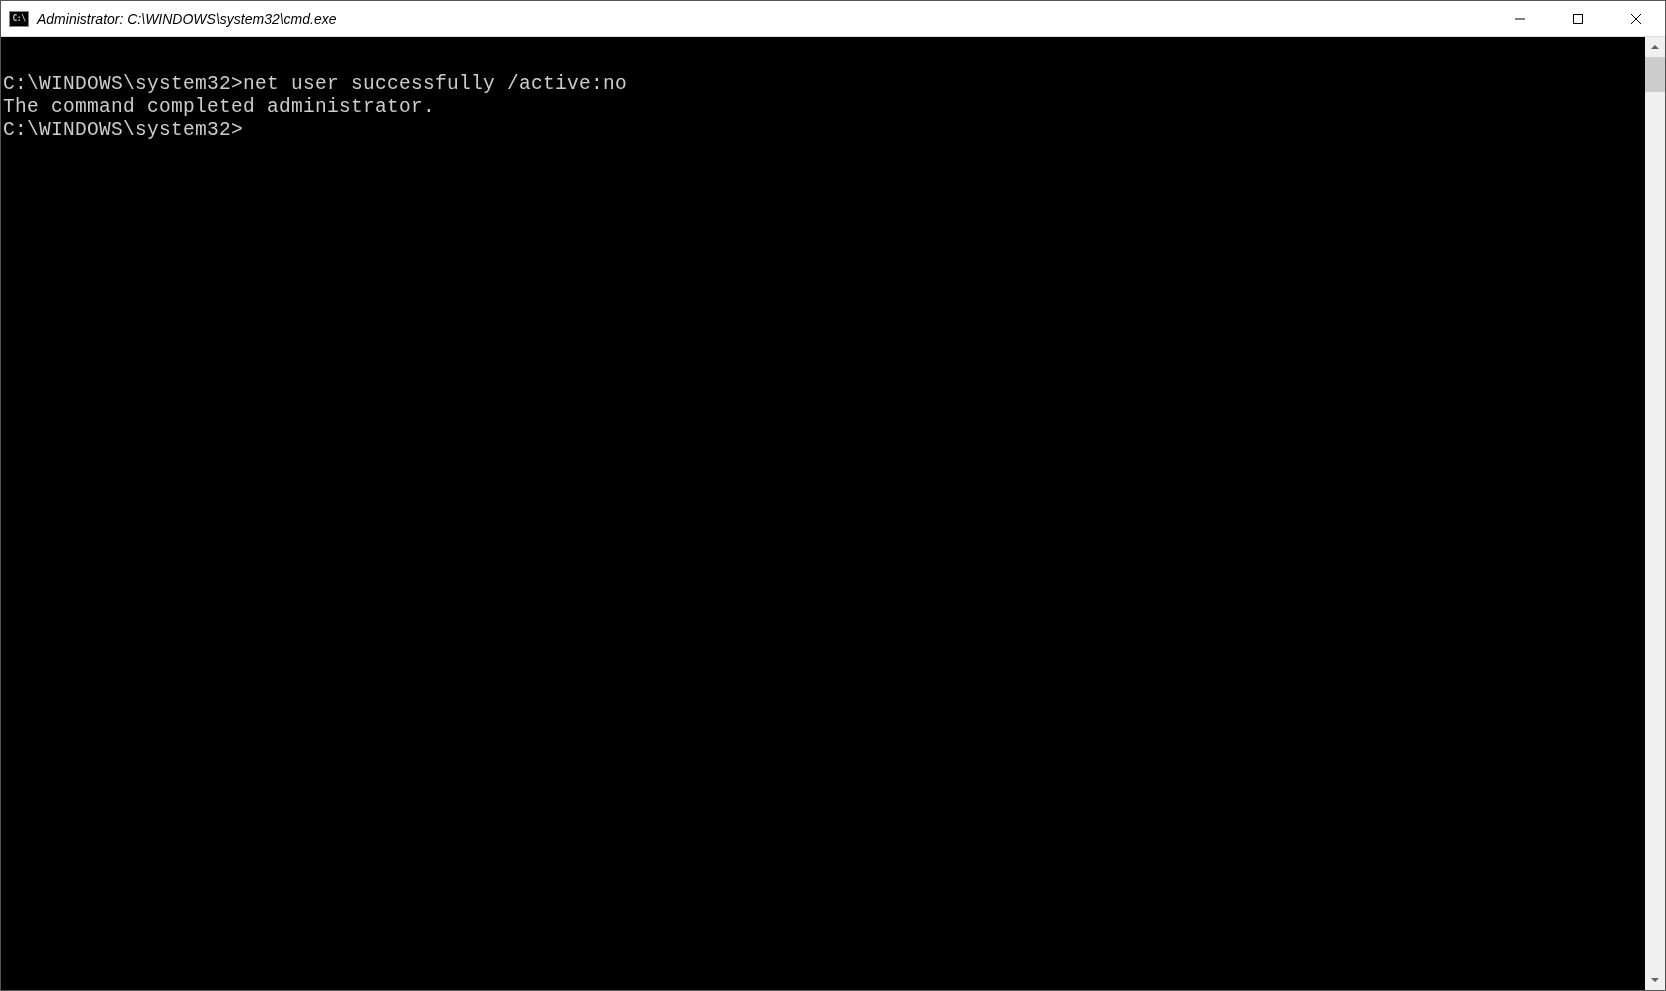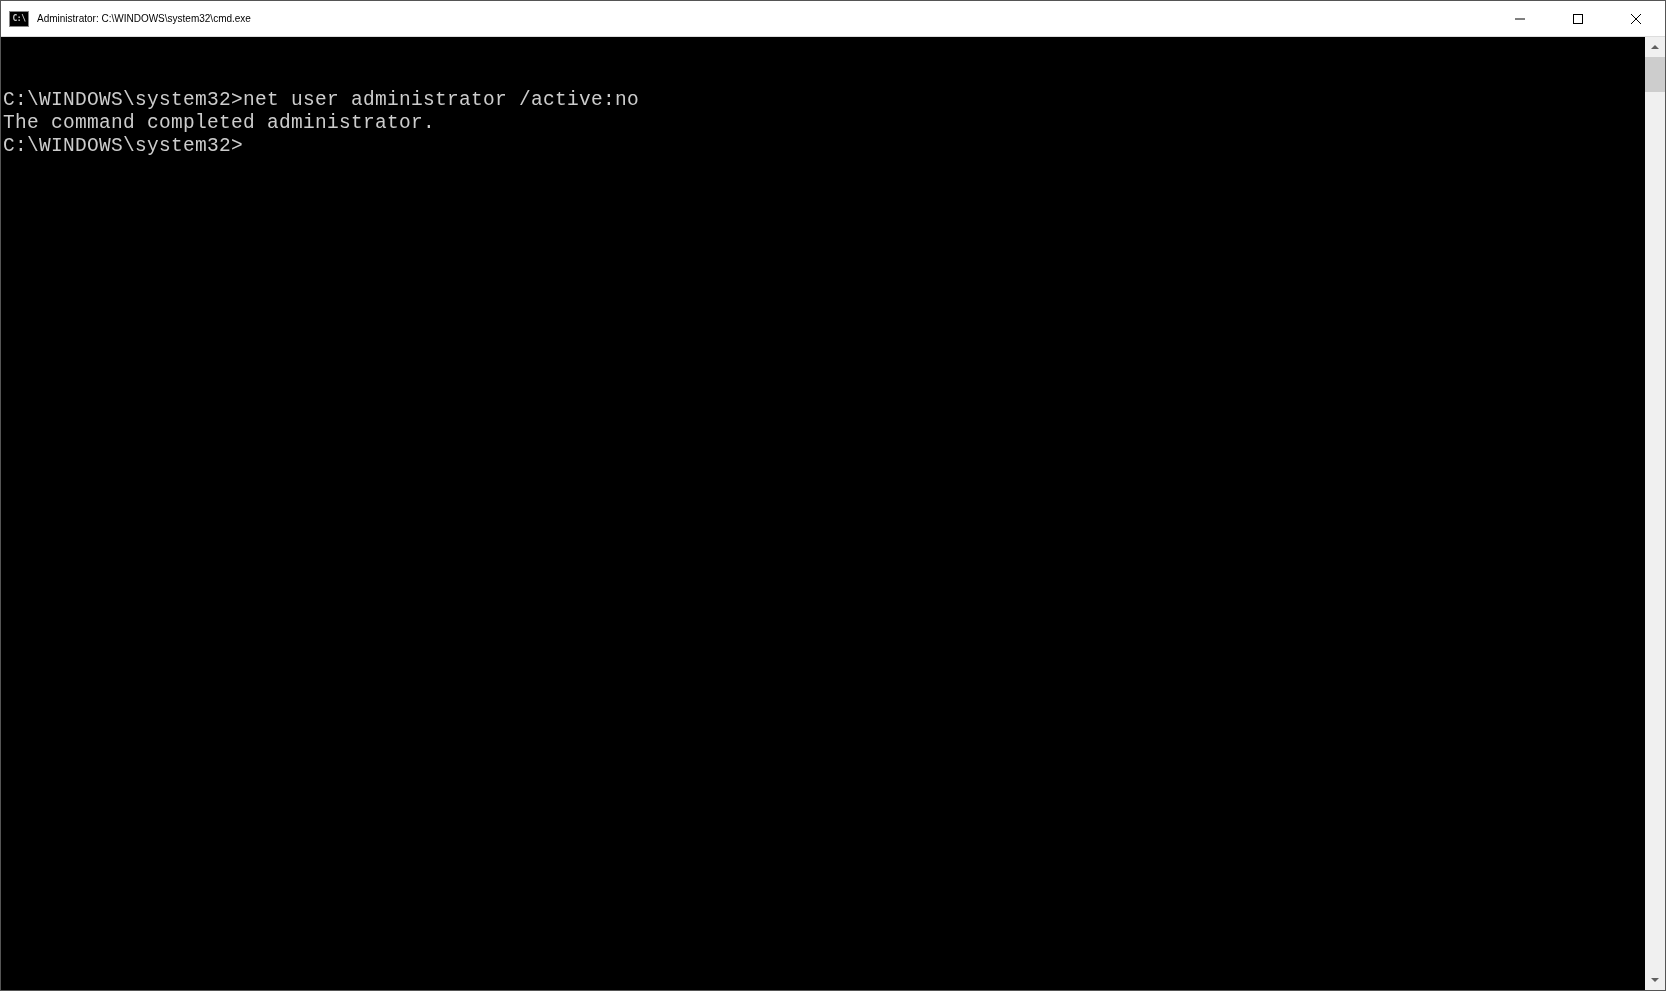--- a/index.html
+++ b/index.html
@@ -41,23 +41,24 @@
       border: 1px solid #888;
     }
     .titlebar-icon-text {
       color: #ccc;
       font-size: 8px;
       font-family: Consolas, monospace;
       font-weight: bold;
       letter-spacing: -0.5px;
     }
     .titlebar-title {
-      font-size: 10px;
+      font-size: 14px;
       color: #000;
       flex: 1;
+      font-style: italic;
     }
     .window-controls {
       display: flex;
       height: 100%;
     }
     .win-btn {
       width: 58px;
       height: 100%;
       display: flex;
       align-items: center;
@@ -76,21 +77,21 @@
     .content-area {
       flex: 1;
       display: flex;
       background: #000;
       position: relative;
       min-height: 0;
     }
     .terminal {
       flex: 1;
       background: #000;
-      padding: 52px 0 0 2px;
+      padding: 36px 0 0 2px;
       font-family: Consolas, "Courier New", monospace;
       font-size: 19.5px;
       line-height: 23px;
       color: #ccc;
       white-space: pre;
       overflow: hidden;
       letter-spacing: 0.3px;
     }
     .scrollbar {
       width: 20px;
@@ -154,21 +155,21 @@
       </button>
       <button class="win-btn close">
         <svg viewBox="0 0 12 12">
             <line x1="1" y1="1" x2="11" y2="11"></line>
             <line x1="11" y1="1" x2="1" y2="11"></line>
           </svg>
       </button>
     </div>
   </div>
   <div class="content-area">
-    <div class="terminal"><span class="term-line prompt-line"><span>C:\WINDOWS\system32&gt;</span><span>net user administrator /active:no</span></span><span class="term-line">The command completed administrator.</span><span class="term-line"></span><span class="term-line"></span><span class="term-line prompt-line"><span>C:\WINDOWS\system32&gt;</span></span></div>
+    <div class="terminal"><span class="term-line prompt-line"><span>C:\WINDOWS\system32&gt;</span><span>net user successfully /active:no</span></span><span class="term-line">The command completed administrator.</span><span class="term-line"></span><span class="term-line"></span><span class="term-line prompt-line"><span>C:\WINDOWS\system32&gt;</span></span></div>
     <div class="scrollbar">
       <div class="scroll-btn">
         <svg viewBox="0 0 10 10">
             <path d="M1 7 L5 3 L9 7 Z"></path>
           </svg>
       </div>
       <div class="scroll-track">
         <div class="scroll-thumb"></div>
       </div>
       <div class="scroll-btn">

